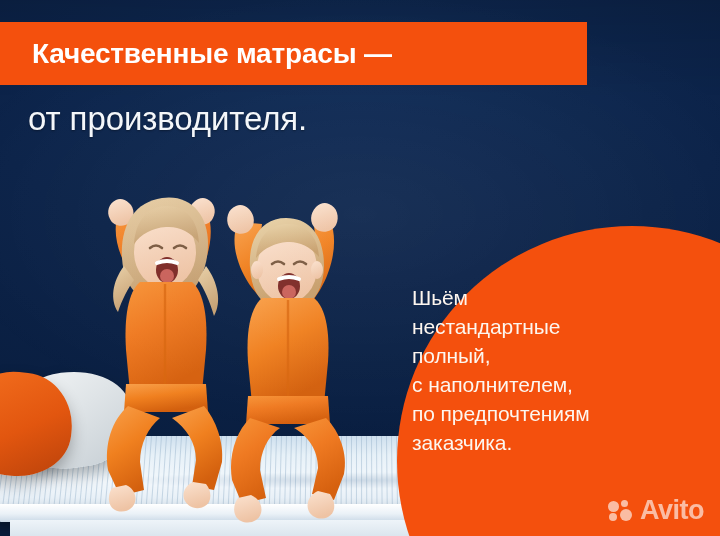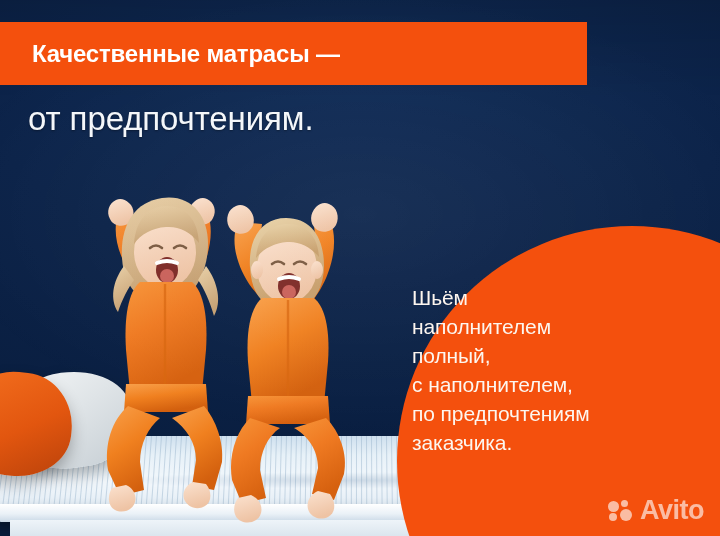--- a/index.html
+++ b/index.html
@@ -137,21 +137,21 @@
   }
   .headline-text {
     position: absolute;
     left: 32px;
     top: 29px;
     width: 560px;
     height: 50px;
     display: flex;
     align-items: center;
     color: #ffffff;
-    font-size: 24px;
+    font-size: 28px;
     font-weight: bold;
     letter-spacing: -0.2px;
     white-space: nowrap;
   }
 
   
   .subhead {
     position: absolute;
     left: 28px;
     top: 97px;
@@ -324,26 +324,26 @@
   </svg>
 
   <div class="bg-vignette"></div>
 
   <div class="circle"></div>
 
   <div class="headline-band"></div>
   <div class="headline-text">Качественные матрасы —</div>
 
   <div class="subhead">
-    <span class="ln">от предпочтениям.</span>
+    <span class="ln">от производителя.</span>
   </div>
 
   <div class="circle-copy">
     <span class="ln">Шьём</span>
-    <span class="ln">наполнителем</span>
+    <span class="ln">нестандартные</span>
     <span class="ln">полный,</span>
     <span class="ln">с наполнителем,</span>
     <span class="ln">по предпочтениям</span>
     <span class="ln">заказчика.</span>
   </div>
 
   <div class="avito">
     <span class="avito-dots">
       <i class="d1"></i>
         <i class="d2"></i>

